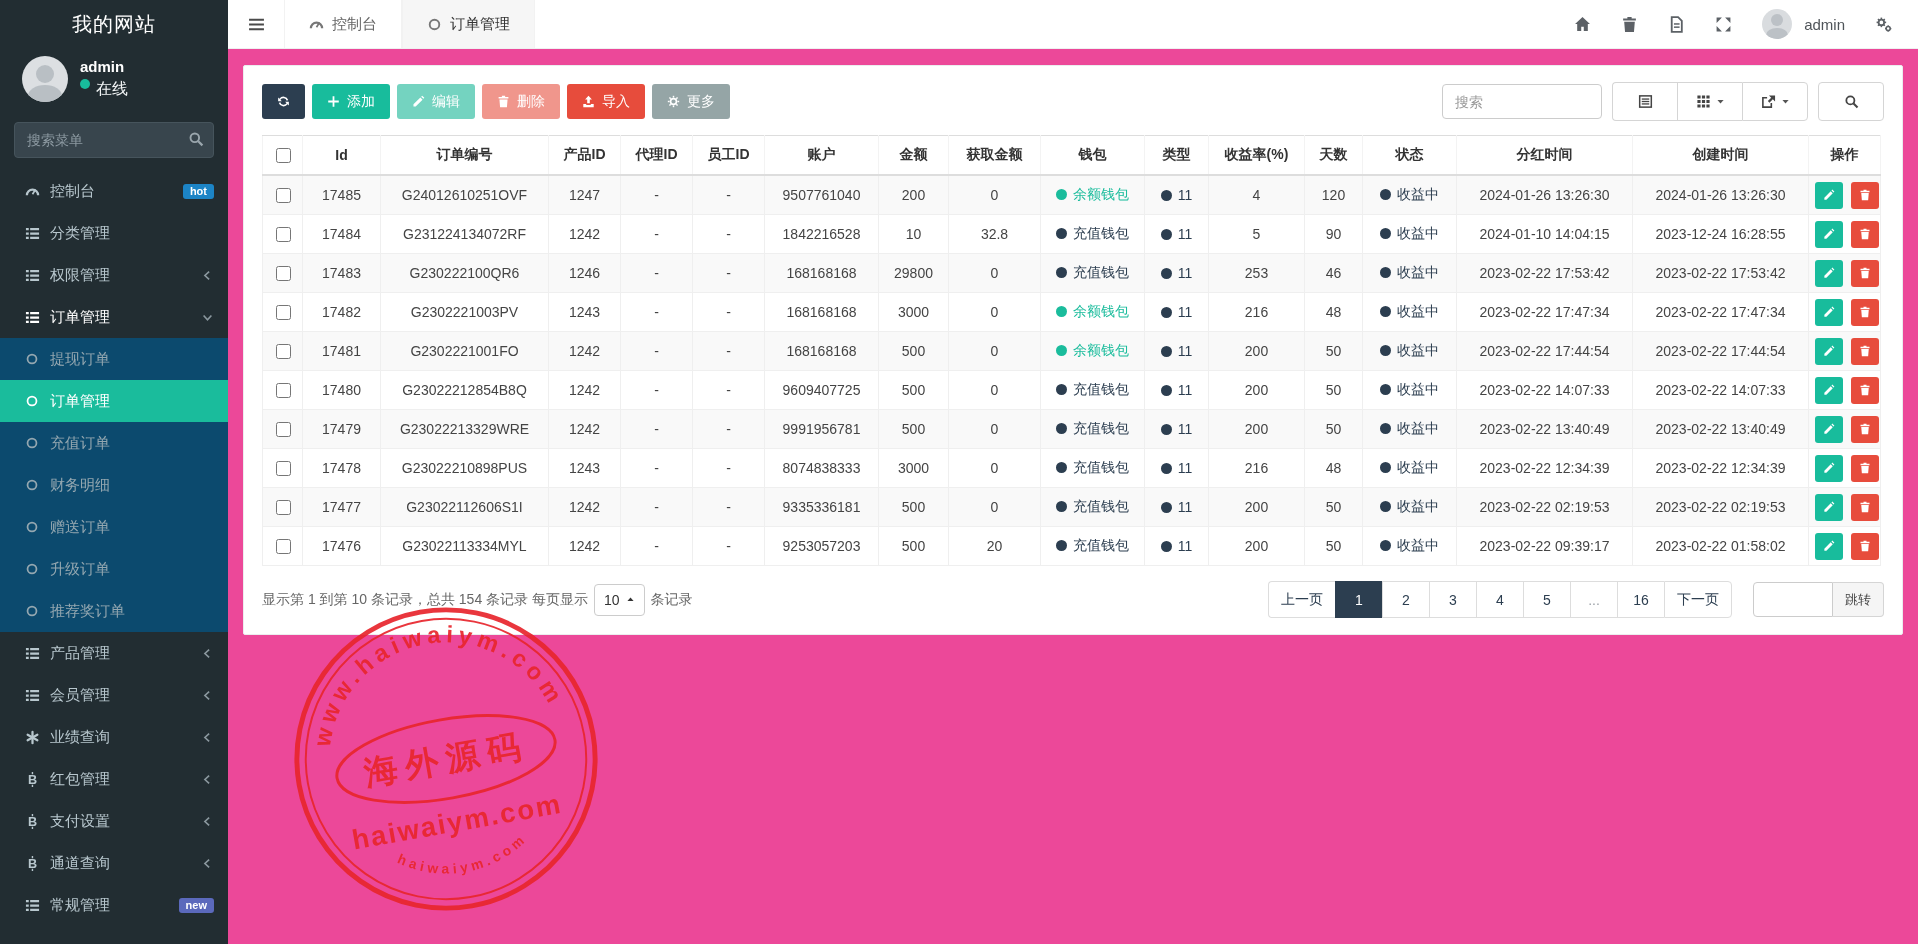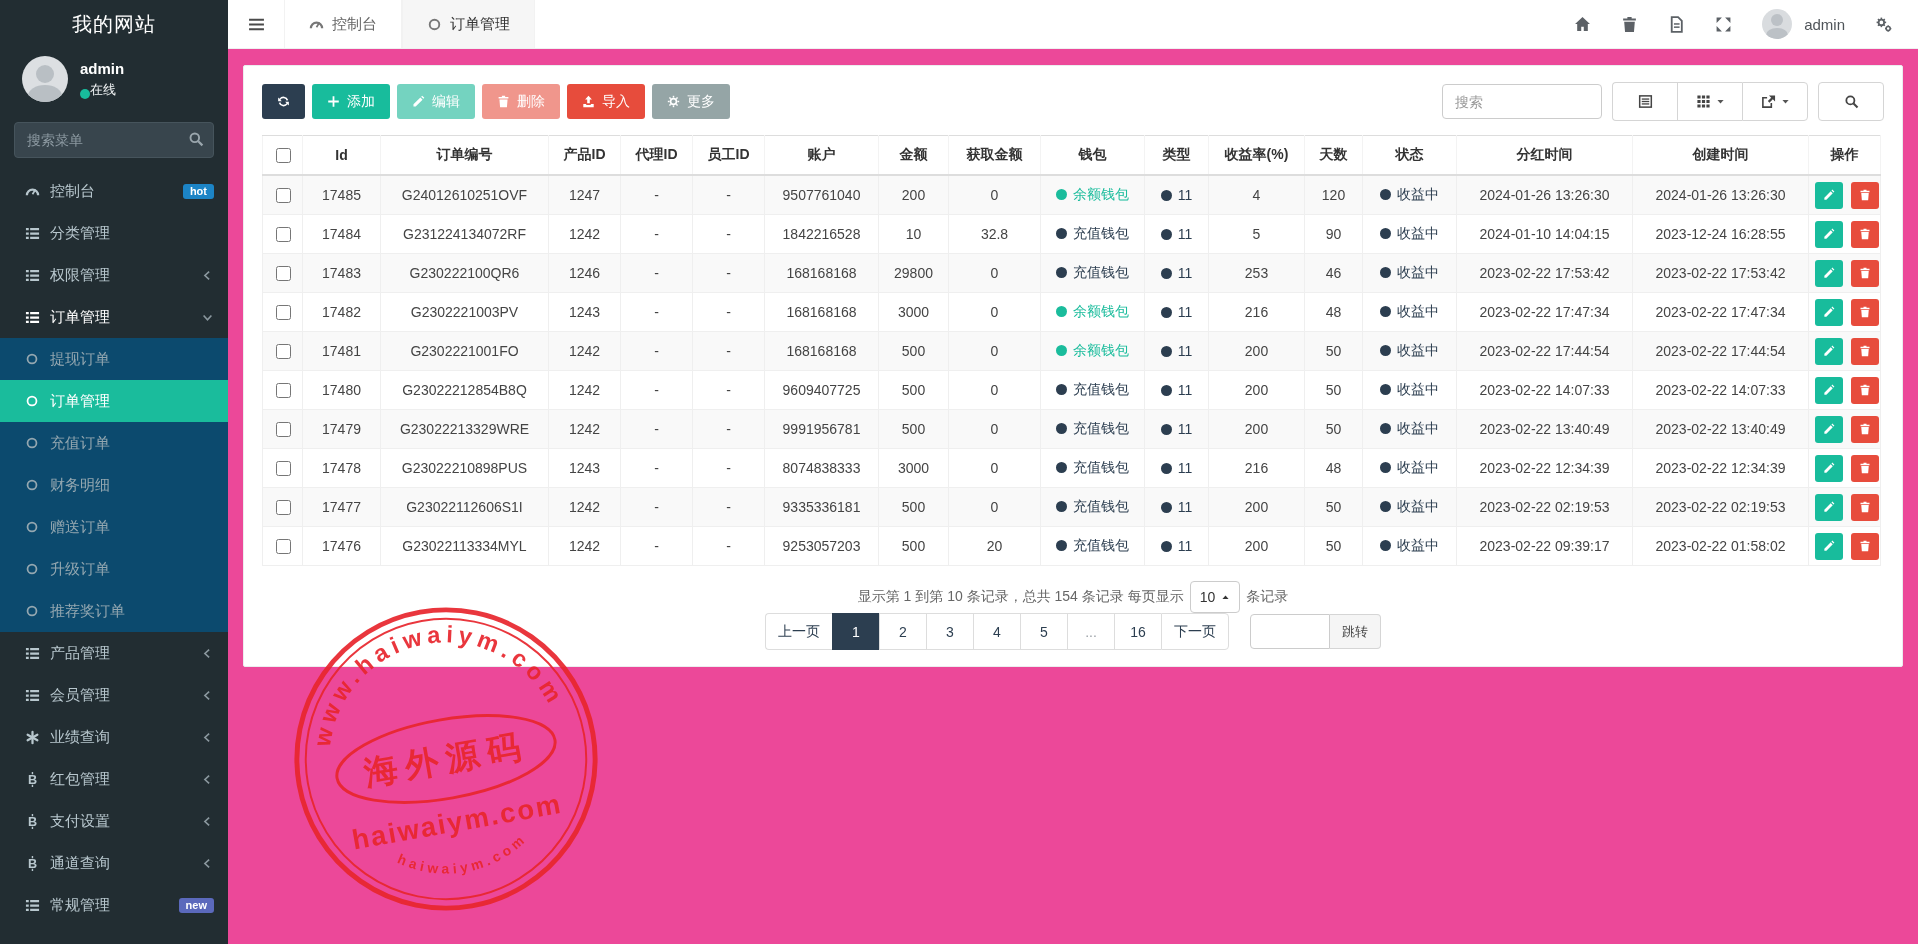--- a/index.html
+++ b/index.html
@@ -7,21 +7,21 @@
   .app{display:flex;width:1918px;height:944px;background:#f1f3f4;}
   
   .sidebar{width:228px;min-width:228px;height:944px;background:#222d32;color:#b8c7ce;display:flex;flex-direction:column;}
   .brand{height:48px;line-height:48px;text-align:center;color:#fff;font-size:20px;letter-spacing:1px;}
   .user-panel{display:flex;align-items:center;padding:8px 0 12px 22px;}
   .avatar{width:46px;height:46px;border-radius:50%;background:#dcdfe2;position:relative;overflow:hidden;flex:none;}
   .avatar .head{position:absolute;left:14px;top:9px;width:18px;height:18px;border-radius:50%;background:#b9bfc4;}
   .avatar .body{position:absolute;left:6px;top:29px;width:34px;height:22px;border-radius:50% 50% 0 0;background:#b9bfc4;}
   .user-meta{margin-left:12px;}
   .user-name{color:#fff;font-weight:bold;font-size:15px;margin-bottom:4px;}
-  .user-status{font-size:13px;color:#f2f5f6;display:flex;align-items:flex-end;gap:0;}
+  .user-status{font-size:16px;color:#f2f5f6;display:flex;align-items:flex-start;gap:6px;}
   .dot{display:inline-block;width:10px;height:10px;border-radius:50%;}
   .dot.green{background:#18bc9c;}
   .side-search{margin:8px 14px 12px;position:relative;}
   .side-search input{width:100%;box-sizing:border-box;height:36px;background:#394722;background:#38454d;border:1px solid #46545c;
     border-radius:4px;color:#d6dde1;padding:0 34px 0 12px;font-size:14px;outline:none;font-family:inherit;}
   .side-search input::placeholder{color:#8d9aa2;}
   .side-search .ic{position:absolute;right:10px;top:9px;color:#9aa6ad;font-size:16px;}
   .side-nav{flex:1;overflow:hidden;font-size:15px;}
   .nav-item,.nav-sub{height:42px;display:flex;align-items:center;padding:0 14px 0 22px;cursor:pointer;position:relative;}
   .nav-item .ic.m{width:20px;font-size:15px;color:#b8c7ce;}
@@ -84,21 +84,21 @@
   .cdot{display:inline-block;width:11px;height:11px;border-radius:50%;vertical-align:-1px;margin-right:6px;background:#2c3e50;}
   .cdot.g{background:#1abc9c;}
   .wallet-green{color:#1abc9c;}
   .wallet-dark,.type-cell,.status-cell{color:#2c3e50;}
   .op-btn{width:28px;height:27px;border:none;border-radius:3px;color:#fff;cursor:pointer;display:inline-flex;align-items:center;justify-content:center;margin:0 2px;}
   .op-btn .ic{font-size:12px;}
   .op-edit{background:#18bc9c;}
   .op-del{background:#e74c3c;}
   input[type=checkbox]{width:15px;height:15px;cursor:pointer;}
   
-  .pager{display:flex;align-items:center;justify-content:space-between;padding:15px 0 16px;font-size:14px;color:#666;flex-direction:column;}
+  .pager{display:flex;align-items:center;justify-content:space-between;padding:15px 0 16px;font-size:14px;color:#666;}
   .pager-info{display:flex;align-items:center;gap:6px;}
   .page-size{border:1px solid #ccc;border-radius:4px;height:30px;display:inline-flex;align-items:center;gap:6px;padding:0 9px;color:#333;cursor:pointer;background:#fff;}
   .page-size .caret{font-size:9px;color:#333;}
   .pager-right{display:flex;align-items:center;gap:21px;}
   .pages{display:flex;}
   .page-link{min-width:22px;height:35px;padding:0 12px;border:1px solid #ddd;border-right-width:0;background:#fff;color:#2c3e50;
     display:flex;align-items:center;justify-content:center;cursor:pointer;font-size:14px;}
   .page-link:first-child{border-radius:4px 0 0 4px;}
   .page-link:last-child{border-right-width:1px;border-radius:0 4px 4px 0;}
   .page-link.active{background:#2c3e50;border-color:#2c3e50;color:#fff;}

